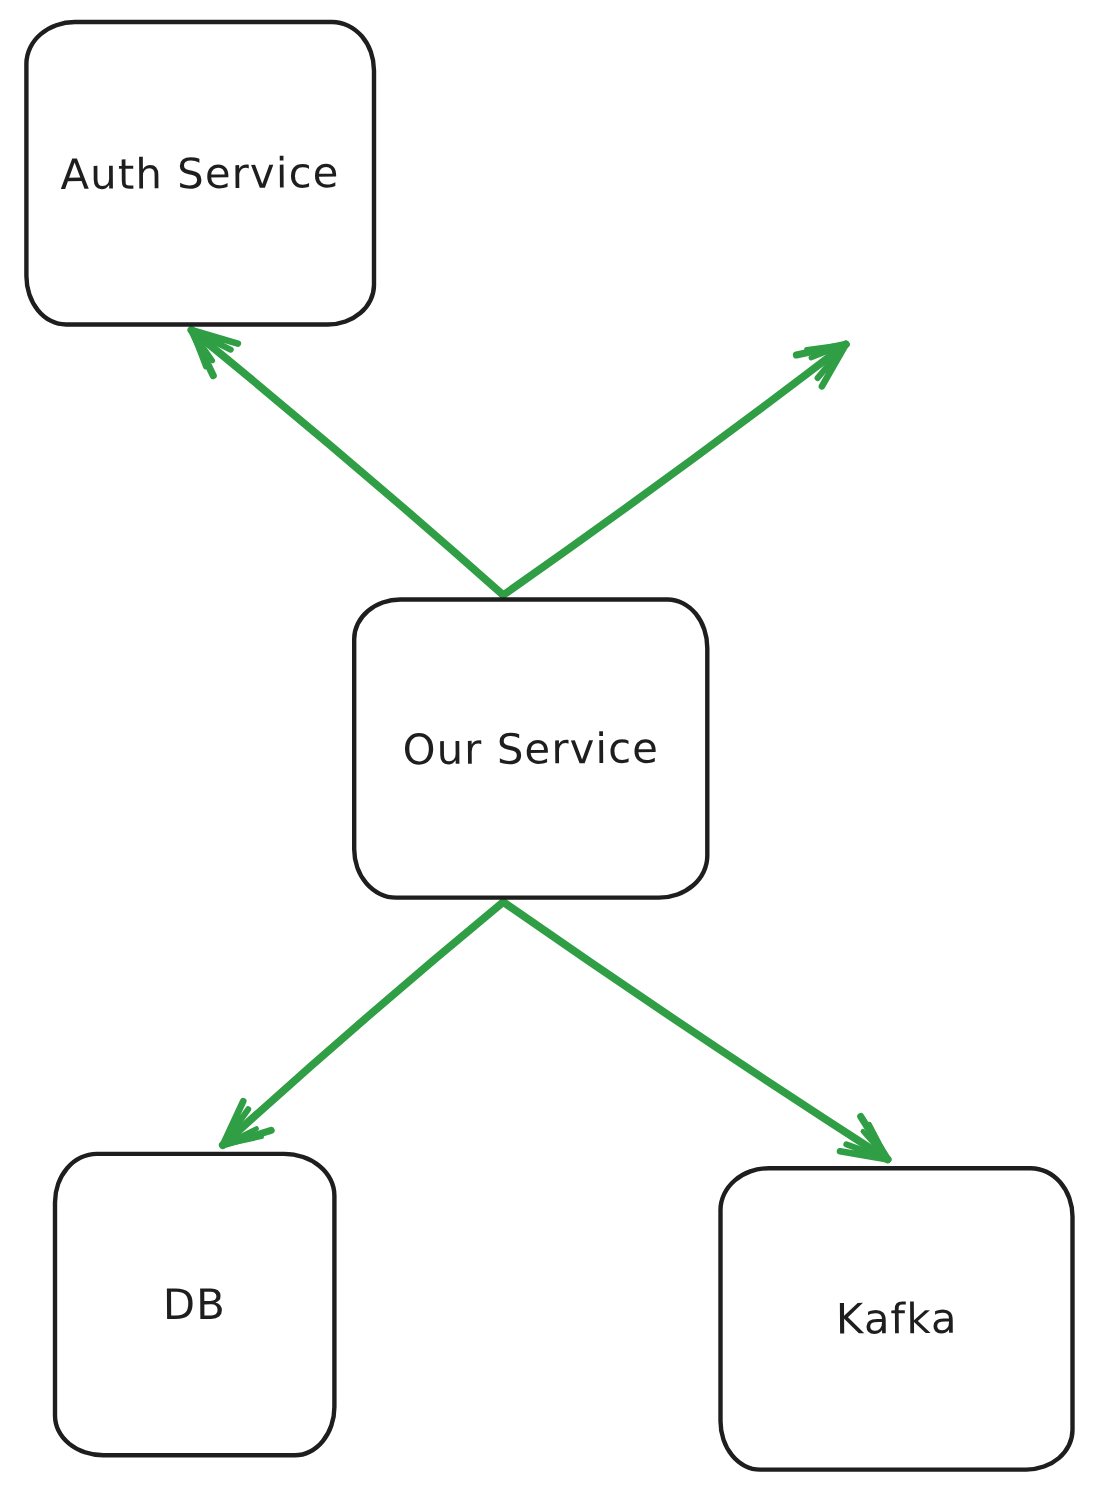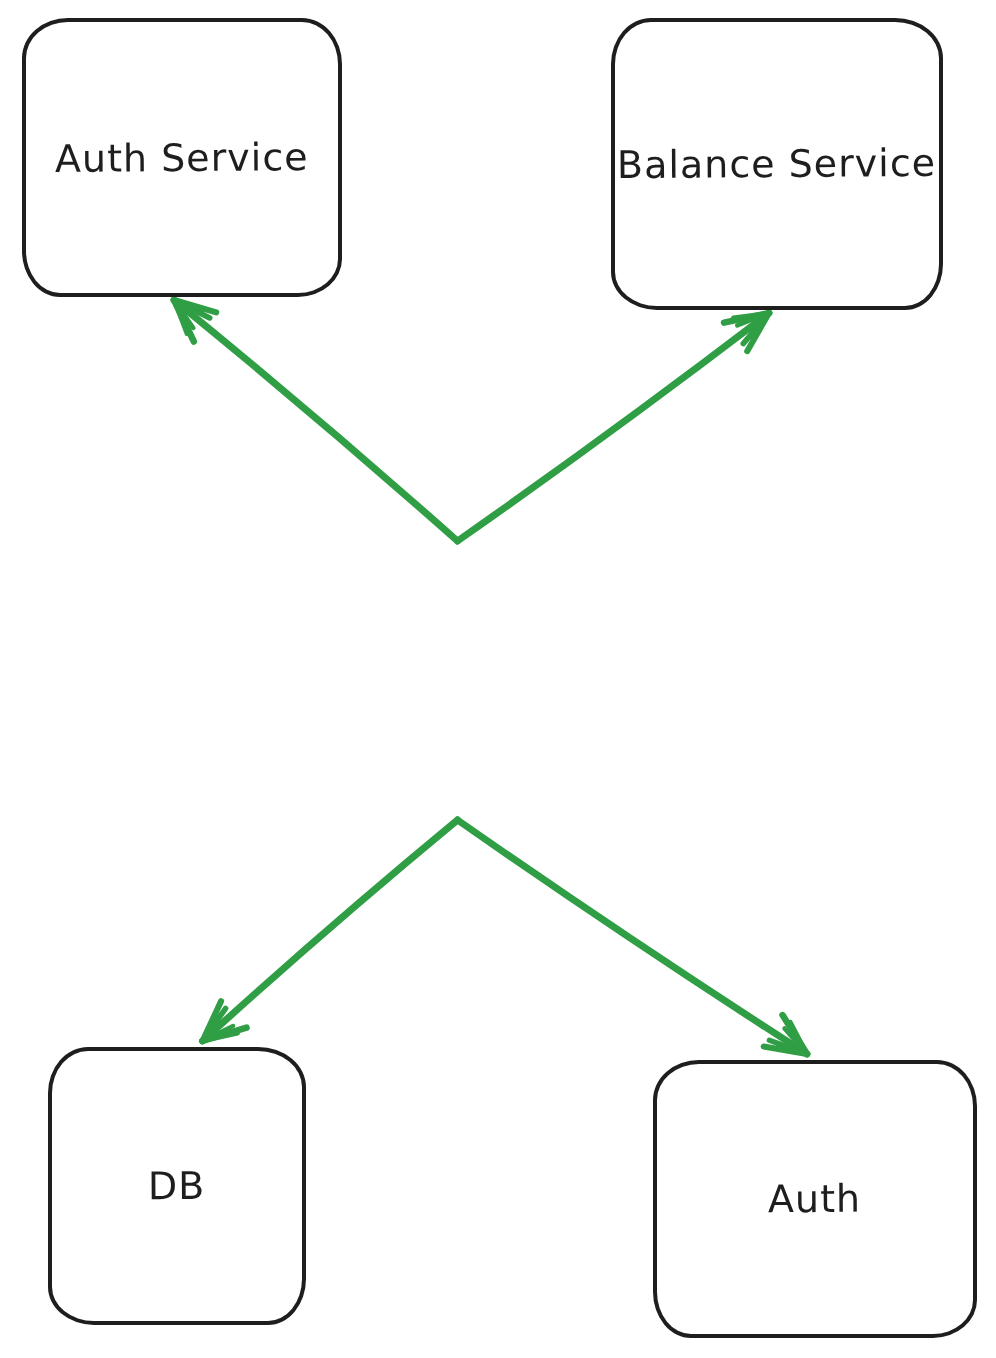--- a/index.html
+++ b/index.html
@@ -96,26 +96,26 @@
         <path d="M 807 1054 L 778.2525193774215 1045.4219840374085" stroke="#2f9e44" stroke-width="4"></path>
         <path d="M 807 1054 L 763.6341276389375 1046.5568075153176" stroke="#2f9e44" stroke-width="6"></path>
         <path d="M 807 1054 L 784.560083638453 1028.456896161845" stroke="#2f9e44" stroke-width="4.5"></path>
       </g>
     </svg>
 
   <div class="node r1" id="node-auth-service">
     <span class="node-label">Auth Service</span>
   </div>
 
-  <div class="node r2" id="node-balance-service">
-    <span class="node-label">Balance Service</span>
+
+  <div class="node r3" id="node-our-service">
+    <span class="node-label">Our Service</span>
   </div>
-
 
   <div class="node r2" id="node-db">
     <span class="node-label">DB</span>
   </div>
 
   <div class="node r1" id="node-kafka">
-    <span class="node-label">Auth</span>
+    <span class="node-label">Kafka</span>
   </div>
 
 </div>
 
 </body></html>

